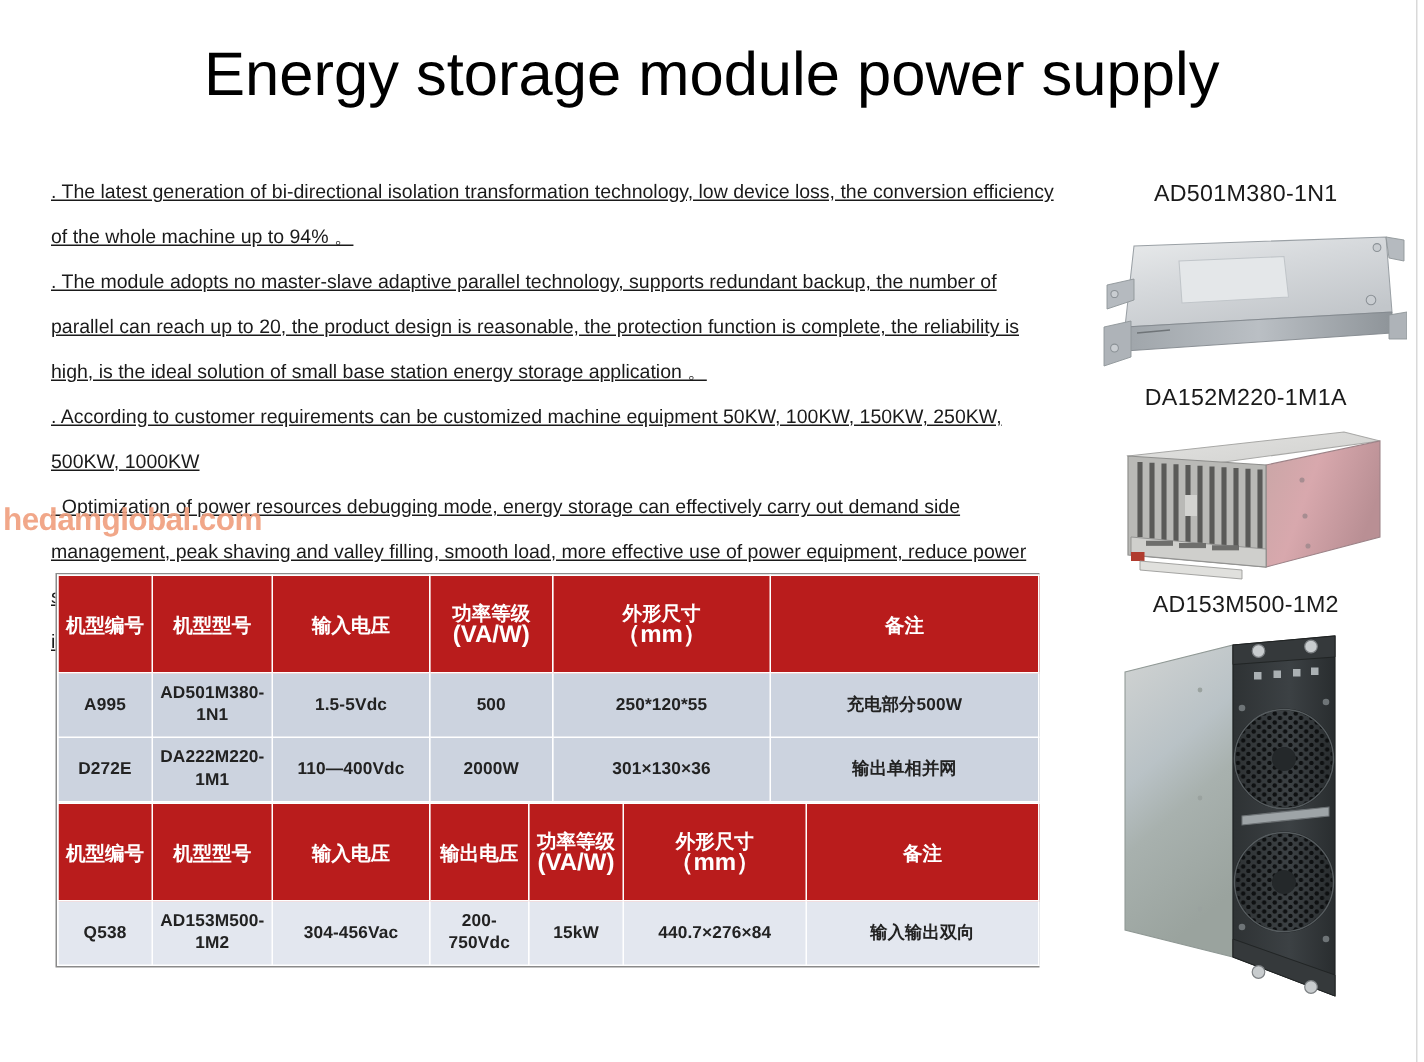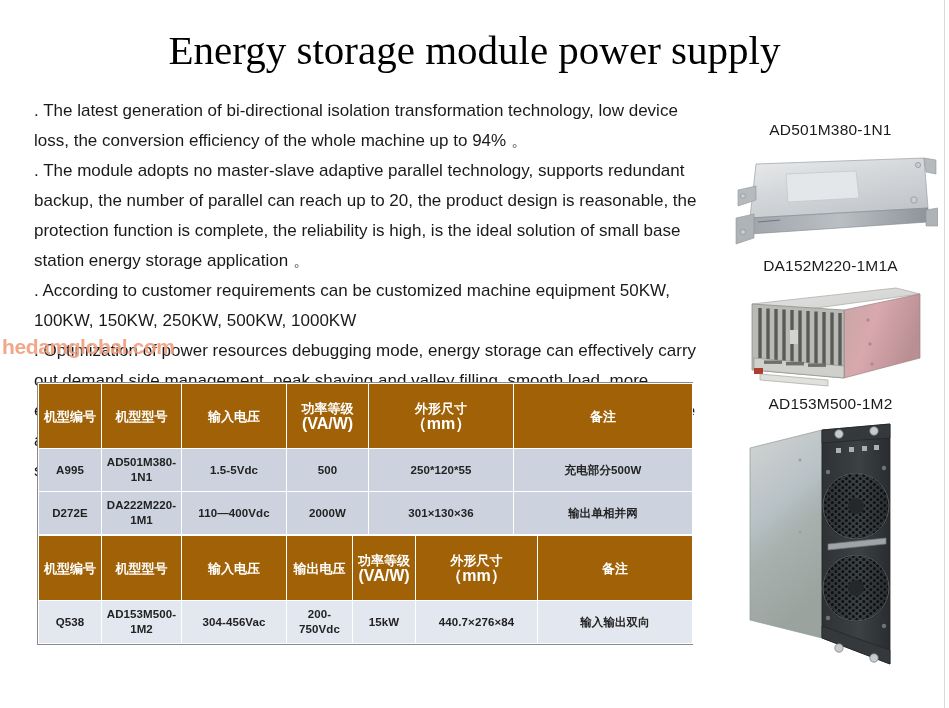--- a/index.html
+++ b/index.html
@@ -20,32 +20,33 @@
   .page-title {
     position: absolute;
     left: 0;
     top: 26px;
     width: 949px;
     text-align: center;
     font-size: 41px;
     font-weight: 400;
     letter-spacing: 0px;
     color: #000000;
-    font-family: Liberation Serif, serif;
+    font-family: Liberation Sans, sans-serif;
   }
 
   
   .body-copy {
     position: absolute;
     left: 34px;
-    top: 96px;
+    top: 113px;
     width: 672px;
-    font-size: 17px;
+    font-size: 13px;
     line-height: 30px;
     color: #1a1a1a;
+    text-decoration: underline;
   }
   .body-copy p {
     margin: 0;
     white-space: normal;
   }
 
   
   .watermark {
     position: absolute;
     left: 2px;
@@ -78,21 +79,21 @@
     border: 1px solid #ffffff;
     padding: 4px 2px;
     text-align: center;
     vertical-align: middle;
     font-size: 11.5px;
     color: #222222;
     word-wrap: break-word;
     overflow-wrap: break-word;
   }
   table.spec thead th {
-    background: #a16207;
+    background: #b91c1c;
     color: #ffffff;
     font-weight: 700;
     font-size: 13px;
     height: 56px;
     line-height: 15px;
     border-color: #ffffff;
   }
   table.spec thead th .sub {
     display: block;
     font-size: 16px;

